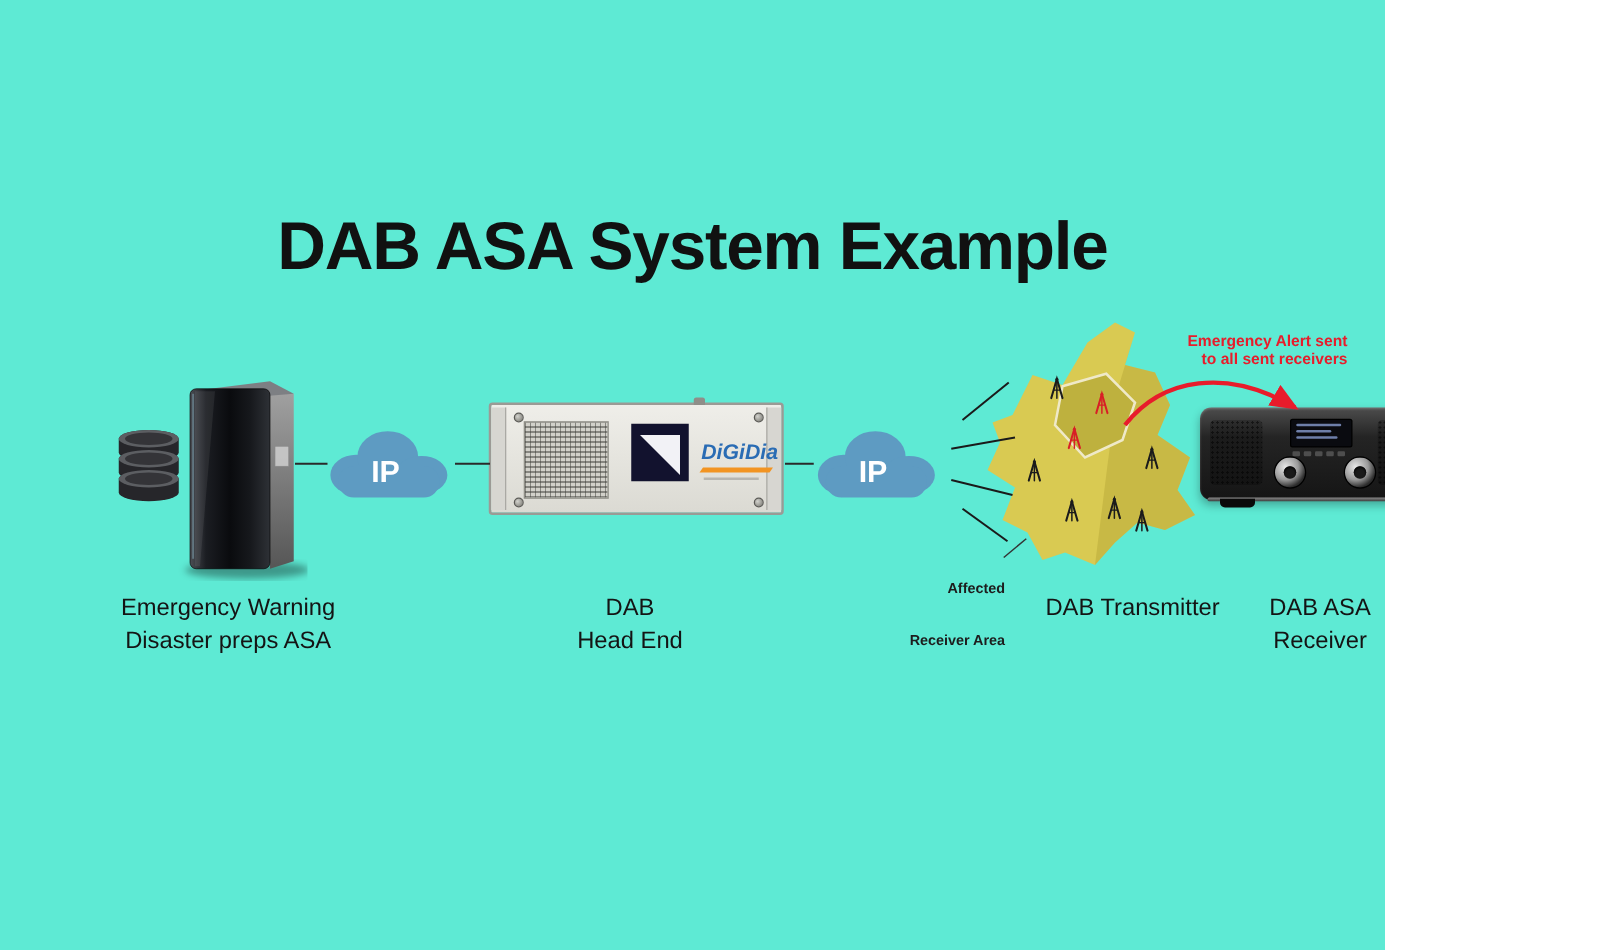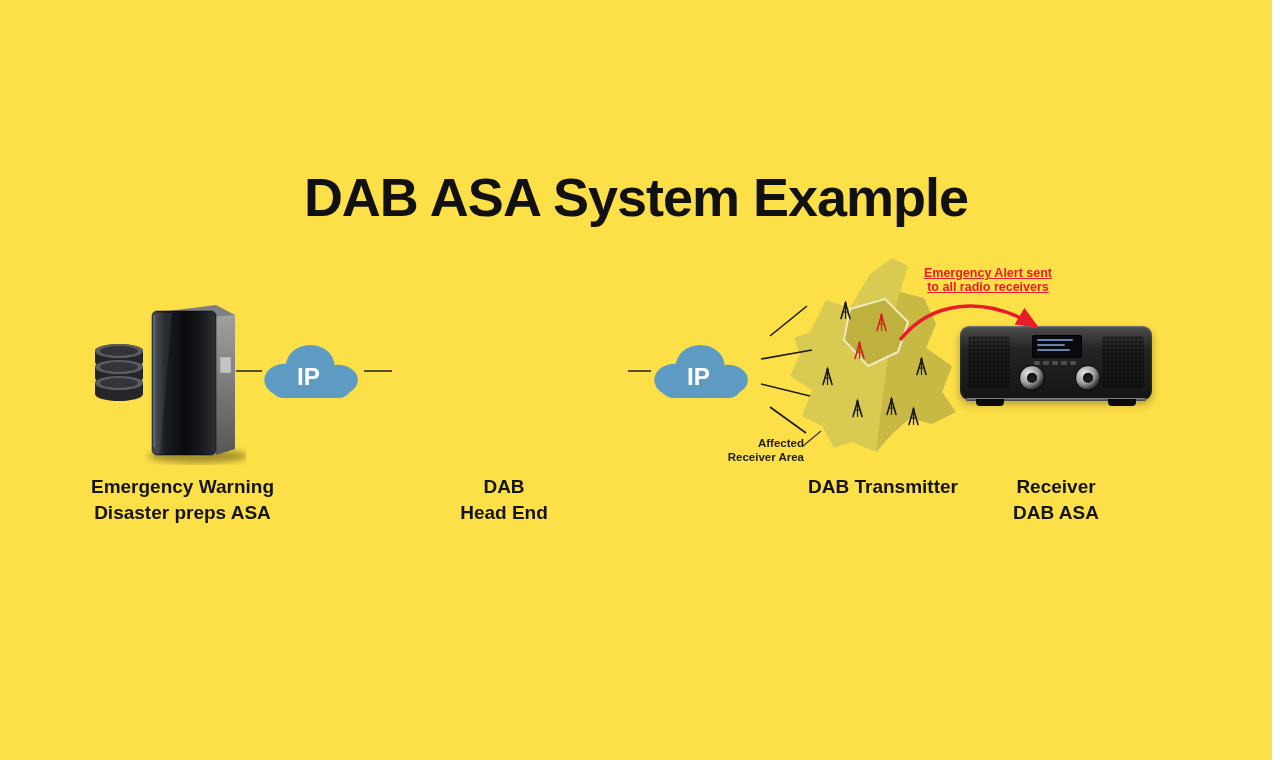--- a/index.html
+++ b/index.html
@@ -1,50 +1,50 @@
 <!DOCTYPE html>
 <html><head>
 <meta charset="utf-8">
 <style>
   html,body { margin:0; padding:0; background:#ffffff; }
   .canvas {
-    position:relative; width:1272px; height:760px; background:#fde047;
+    position:relative; width:1108px; height:760px; background:#5eead4;
     font-family:"Liberation Sans", sans-serif; overflow:hidden;
   }
   .title {
     position:absolute; left:0; right:0; top:166px; margin:0;
     text-align:center; font-size:54px; font-weight:700; letter-spacing:-1px; color:#111;
   }
   .connectors { position:absolute; left:0; top:0; z-index:3; pointer-events:none; }
   .component { position:absolute; z-index:2; }
 
   
   .cloud { width:108px; height:76px;text-decoration:underline; }
   .cloud-left  { left:258px; top:333px; }
   .cloud-right { left:648px; top:333px; }
   .cloud-text { font-family:"Liberation Sans", sans-serif; font-size:27px; font-weight:bold; fill:#ffffff; text-anchor:middle; }
 
   
   .node-label {
     position:absolute; z-index:2; text-align:center; color:#141414;
-    font-size:19px; font-weight:bold; line-height:26px;
+    font-size:19px; font-weight:normal; line-height:26px;
   }
   .node-label span { display:block; }
 
   
   .alert-note {
     position:absolute; left:898px; top:266px; width:180px; z-index:4;
-    color:#e81c2b; font-size:12.5px; font-weight:bold; line-height:14px; text-align:center;text-decoration:underline;
+    color:#e81c2b; font-size:12.5px; font-weight:bold; line-height:14px; text-align:right;
   }
   .alert-note span { display:block; }
   .area-note {
     position:absolute; left:700px; top:437px; width:104px; z-index:4;
     color:#1d1d1d; font-size:11.5px; font-weight:bold; line-height:13.5px; text-align:right;
   }
-  .area-note span { display:block; }
+  .area-note span { display:block;margin-top:28px; }
 
   
   .tower { left:138px; top:297px; width:108px; height:168px; }
   .db-icon { position:absolute; left:-46px; top:43px; width:54px; height:64px; z-index:3; }
 
   
   .rack {
     left:391px; top:322px; width:236px; height:90px;
     background:linear-gradient(180deg,#efeee9,#dbdad3);
     border:2px solid #9b9a95; border-radius:3px; box-sizing:border-box;
@@ -187,20 +187,38 @@
       <g fill="#5e9bc2">
         <ellipse cx="30" cy="50" rx="23" ry="18"></ellipse>
         <ellipse cx="58" cy="34" rx="27" ry="23"></ellipse>
         <ellipse cx="88" cy="50" rx="23" ry="17"></ellipse>
         <rect x="14" y="42" width="90" height="28" rx="14"></rect>
       </g>
       <text x="56" y="56" class="cloud-text">IP</text>
     </svg>
   </div>
 
+  <div class="component rack">
+    <div class="rack-nub"></div>
+    <div class="rack-ear left"></div>
+    <div class="rack-ear right"></div>
+    <div class="rack-vent"></div>
+    <div class="rack-logo">
+      <svg viewBox="0 0 46 46" width="46" height="46">
+        <polygon points="7,9 39,41 39,9" fill="#f2f2f6"></polygon>
+      </svg>
+    </div>
+    <div class="rack-brand">DiGiDia</div>
+    <div class="rack-swoosh"></div>
+    <div class="rack-subtext"></div>
+    <div class="screw" style="left:18px; top:6px;"></div>
+    <div class="screw" style="left:210px; top:6px;"></div>
+    <div class="screw" style="left:18px; top:74px;"></div>
+    <div class="screw" style="left:210px; top:74px;"></div>
+  </div>
 
   <div class="component cloud cloud-right">
     <svg viewBox="0 0 120 80" width="108" height="76">
       <g fill="#5e9bc2">
         <ellipse cx="30" cy="50" rx="23" ry="18"></ellipse>
         <ellipse cx="58" cy="34" rx="27" ry="23"></ellipse>
         <ellipse cx="88" cy="50" rx="23" ry="17"></ellipse>
         <rect x="14" y="42" width="90" height="28" rx="14"></rect>
       </g>
       <text x="56" y="56" class="cloud-text">IP</text>
@@ -256,36 +274,36 @@
     <div class="knob k2">
         <div class="knob-core"></div>
       </div>
     <div class="radio-base"></div>
     <div class="radio-foot f1"></div>
     <div class="radio-foot f2"></div>
   </div>
 
   <div class="alert-note">
     <span>Emergency Alert sent</span>
-    <span>to all radio receivers</span>
+    <span>to all sent receivers</span>
   </div>
   <div class="area-note">
     <span>Affected</span>
     <span>Receiver Area</span>
   </div>
 
   <div class="node-label" style="left:40px; top:474px; width:285px;">
     <span>Emergency Warning</span>
     <span>Disaster preps ASA</span>
   </div>
   <div class="node-label" style="left:404px; top:474px; width:200px;">
     <span>DAB</span>
     <span>Head End</span>
   </div>
-  <div class="node-label" style="left:773px; top:474px; width:220px;">
+  <div class="node-label" style="left:796px; top:474px; width:220px;">
     <span>DAB Transmitter</span>
   </div>
   <div class="node-label" style="left:946px; top:474px; width:220px;">
+    <span>DAB ASA</span>
     <span>Receiver</span>
-    <span>DAB ASA</span>
   </div>
 
 </div>
 
 </body></html>

